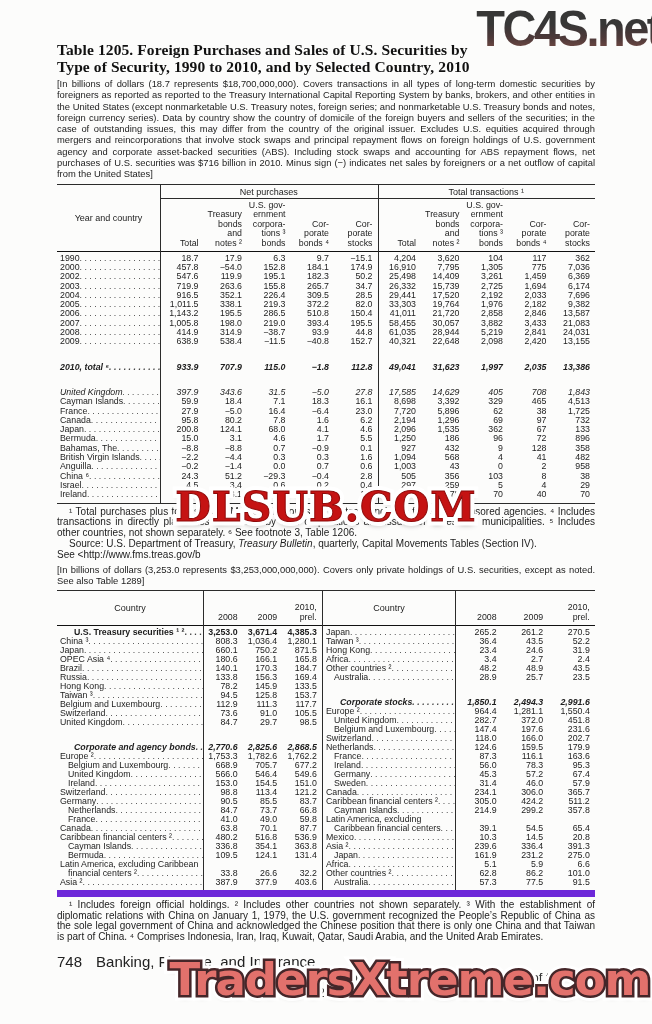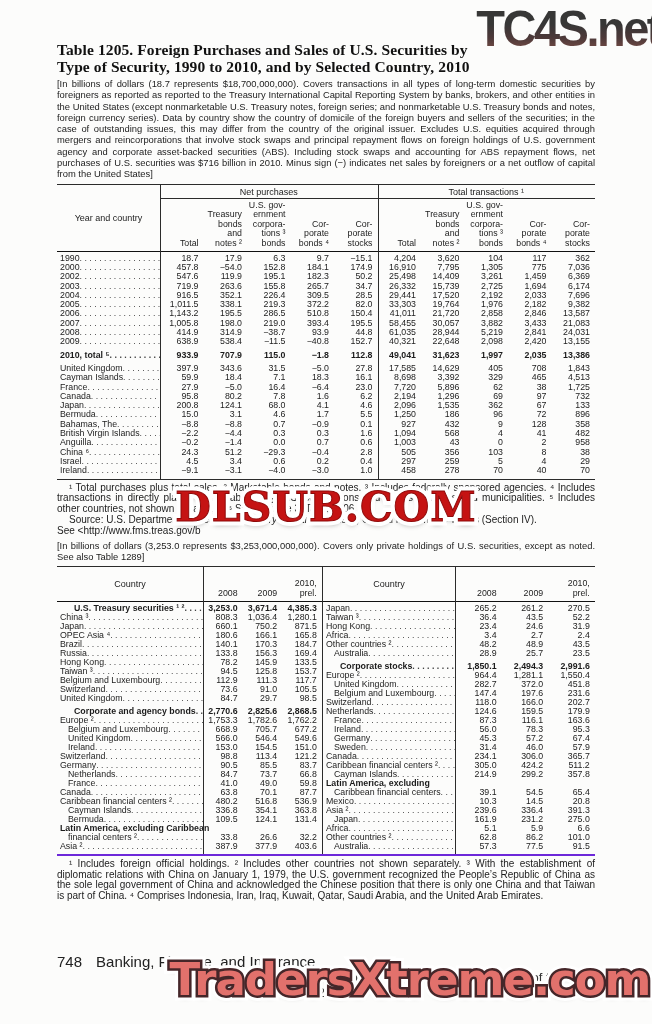--- a/index.html
+++ b/index.html
@@ -7,21 +7,21 @@
         color:#1c1c1c;font-family:"Liberation Sans",sans-serif;}
   .content{position:absolute;left:57px;top:42px;width:538px;}
 
   .tbl-title{font-family:"Liberation Serif",serif;font-weight:bold;font-size:15.5px;
              line-height:16.5px;letter-spacing:.1px;color:#111;}
   .intro{font-size:9.4px;line-height:11.3px;text-align:justify;margin-top:3px;color:#222;}
 
   
   .trow{display:flex;line-height:9.3px;}
   .trow.b{font-weight:bold;}
-  .trow.gap{margin-top:4px;}
+  .trow.gap{margin-top:16px;font-style:italic;}
   .lab{display:flex;overflow:hidden;padding-left:3px;flex:none;box-sizing:border-box;}
   .lab .txt{white-space:nowrap;}
   .lab .txt.ind1{padding-left:8px;}
   .lab .txt.hd{padding-left:14px;}
   .dots{flex:1;overflow:hidden;white-space:nowrap;color:#444;}
   .dots::before{content:" . . . . . . . . . . . . . . . . . . . . . . . . . . . . . . . . . .";}
   .val{text-align:right;padding-right:5px;box-sizing:border-box;flex:none;}
   .vr{position:absolute;top:0;bottom:0;width:1px;background:#2b2b2b;}
 
   
@@ -42,41 +42,41 @@
 
   
   .fnotes{margin-top:3px;font-size:10px;line-height:10.9px;text-align:justify;}
   .fnotes p{margin:0;text-indent:12px;}
   .fnotes p.src{text-indent:12px;}
   .fnotes p.src2{text-indent:0;}
 
   
   .t1206-title{margin-top:37px;}
   .t1206{display:flex;margin-top:3px;font-size:8.8px;
-         border-top:1.2px solid #2b2b2b;border-bottom:2px solid #6d28d9;justify-content:center;}
+         border-top:1.2px solid #2b2b2b;border-bottom:7px solid #6d28d9;justify-content:center;}
   .half{position:relative;box-sizing:border-box;}
   .half.l{width:265px;}
   .half.r{width:273px;border-left:1px solid #2b2b2b;}
   .h-head{display:flex;height:34px;border-bottom:1.4px solid #111;}
   .h-stub{display:flex;align-items:center;justify-content:center;font-size:9px;box-sizing:border-box;}
   .half.l .h-stub{width:146px;}
   .half.r .h-stub{width:132px;}
   .h-col{box-sizing:border-box;display:flex;align-items:flex-end;justify-content:flex-end;
          text-align:right;white-space:pre-line;line-height:9.6px;padding:0 5px 2px 0;}
   .half.l .h-col{width:39.6px;}
   .half.r .h-col{width:46.6px;}
   .h-body{padding:2px 0 3px;}
   .half .trow{line-height:9.0px;}
   .half.l .lab{width:146px;}
   .half.l .val{width:39.6px;}
   .half.r .lab{width:132px;}
   .half.r .val{width:46.6px;}
   .half.l .vr{left:146px;}
   .half.r .vr{left:132px;}
-  .trow.wrapline .lab{width:100%;font-weight:bold;}
+  .trow.wrapline .lab{width:100%;}
 
   
   .pagefoot{position:absolute;left:57px;top:953px;font-size:15px;color:#222;}
   .pagefoot .num{margin-right:14px;}
   .credit{position:absolute;left:296px;top:970px;font-size:13px;color:#333;}
 
   
   .wm-top{position:absolute;top:4px;right:-8px;z-index:6;
           font-family:"Liberation Sans",sans-serif;font-weight:bold;font-size:47px;line-height:1;
           letter-spacing:-2.5px;transform:scaleY(1.06);transform-origin:top right;

